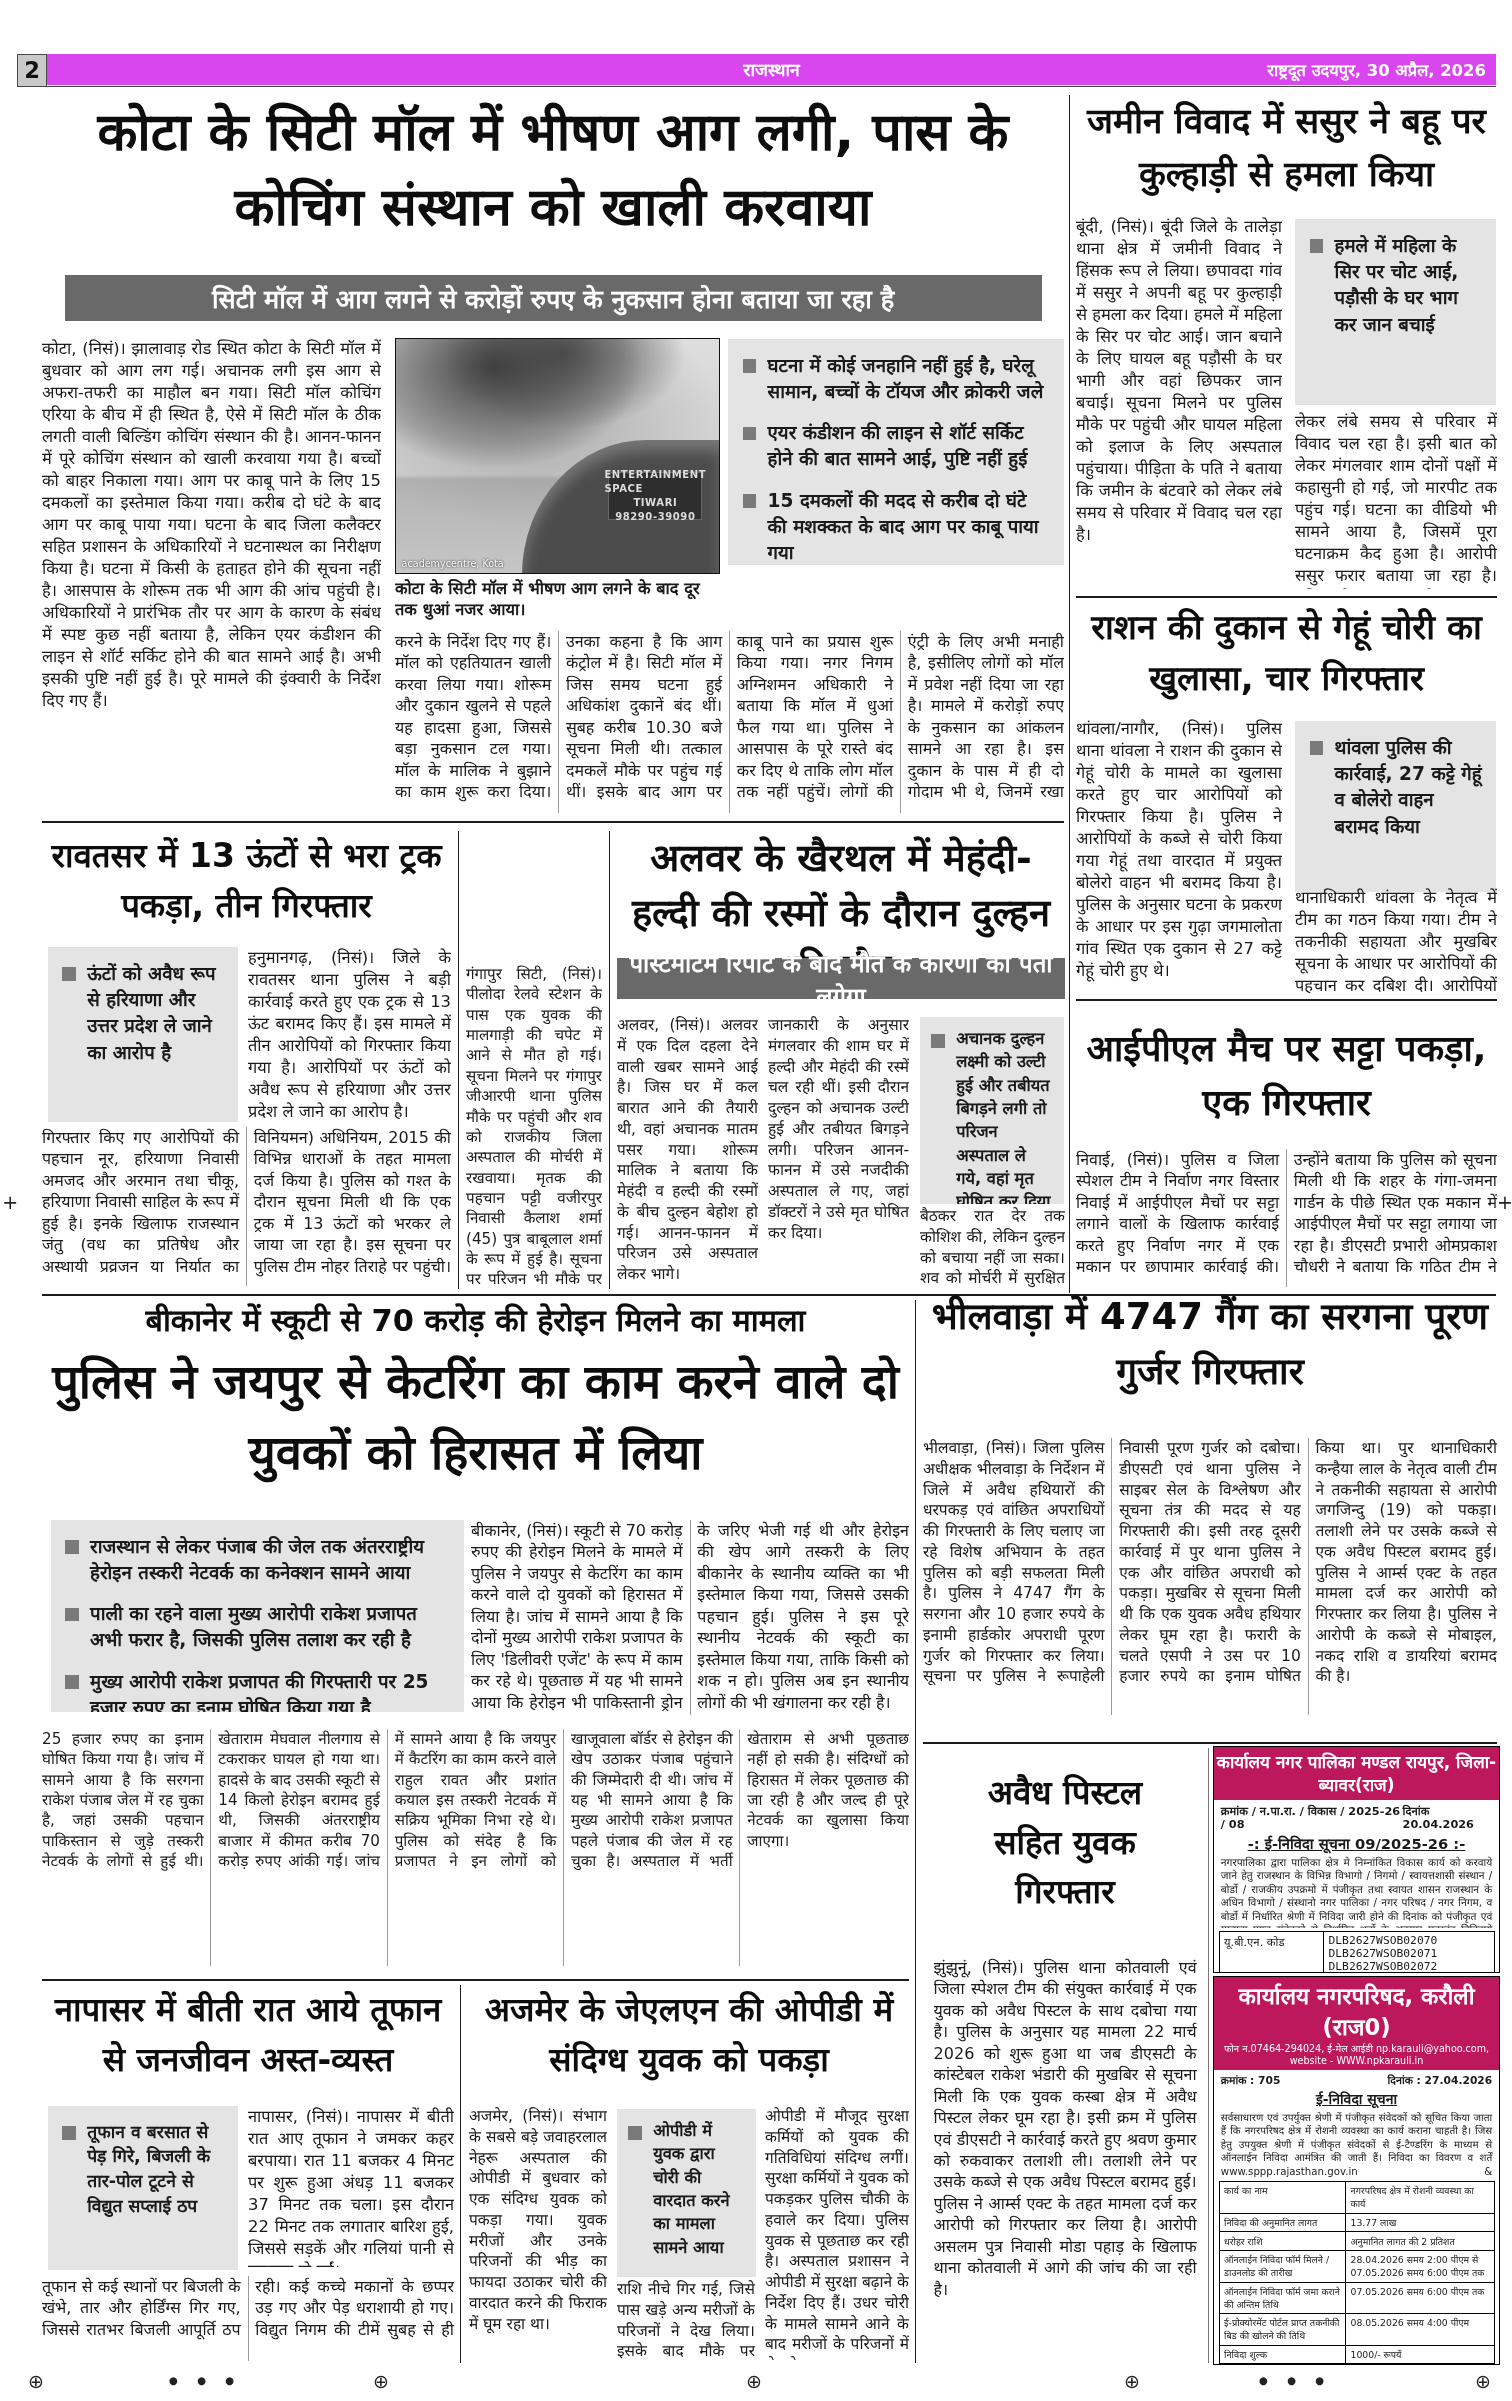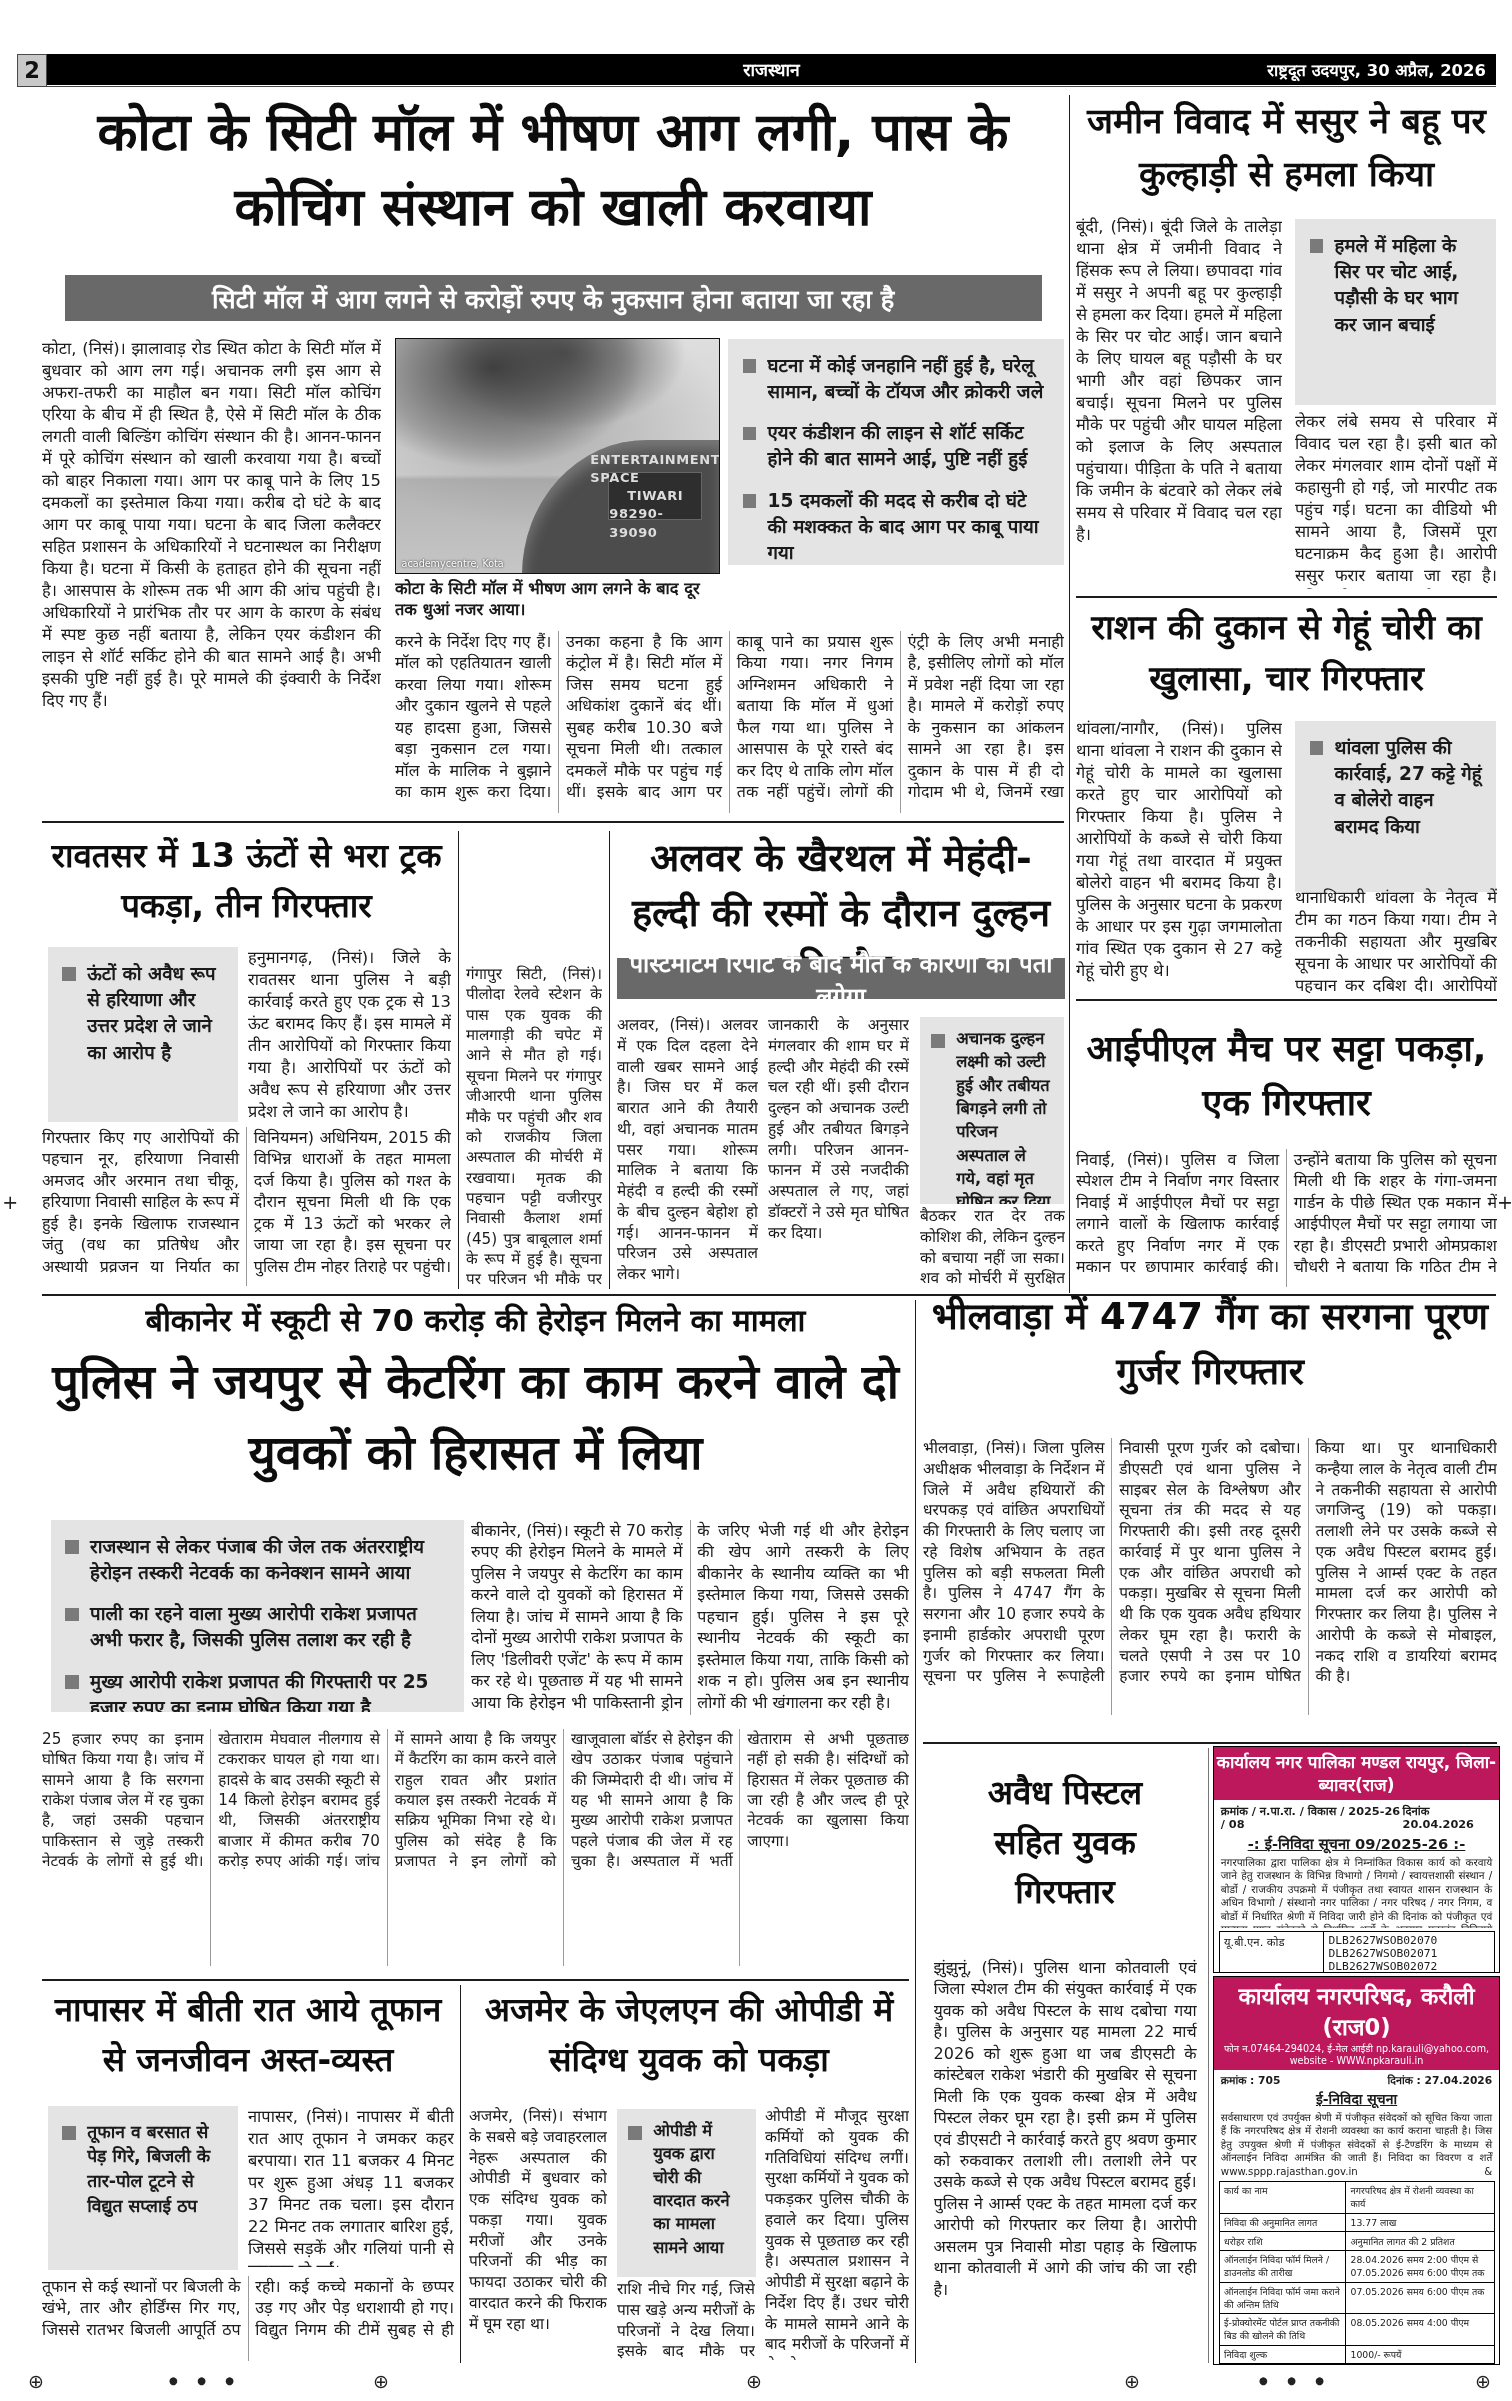--- a/index.html
+++ b/index.html
@@ -1,21 +1,21 @@
 <!DOCTYPE html>
 <html style="font-size:9px"><head>
 <meta charset="utf-8">
 <style>
   html,body{margin:0;padding:0;background:#e9e9e9;}
   #page{position:relative;width:1512px;height:2401px;background:#fff;font-family:"DejaVu Sans",sans-serif;color:#1a1a1a;overflow:hidden;}
   .abs{position:absolute;}
   
   .pgnum{left:17px;top:54px;width:28px;height:30.5px;background:#c9c9c9;border:0.6px solid #4a4a4a;color:#111;
          font-size:22.6px;font-weight:bold;display:flex;align-items:center;justify-content:center;}
-  .topbar{left:47px;top:54px;width:1449px;height:30.5px;background:#000000;color:#fff;}
+  .topbar{left:47px;top:54px;width:1449px;height:30.5px;background:#d946ef;color:#fff;}
   .topbar .section{position:absolute;left:0;right:0;top:0;bottom:0;display:flex;align-items:center;justify-content:center;
                    font-size:17.5px;font-weight:bold;}
   .topbar .edition{position:absolute;right:10.2px;top:0;bottom:0;display:flex;align-items:center;font-size:16.4px;font-weight:bold;}
   .rule-h{background:#1c1c1c;height:1.7px;}
   .rule-h-thin{background:#444;height:0.6px;}
   .rule-v{background:#1c1c1c;width:1.1px;}
   
   .headline{font-weight:bold;text-align:center;color:#0d0d0d;}
   .kicker{font-weight:bold;text-align:center;color:#0d0d0d;}
   .subbar{background:#696969;color:#fff;font-weight:bold;text-align:center;display:flex;align-items:center;justify-content:center;}
@@ -32,21 +32,21 @@
   .photo{border:1.7px solid #111;overflow:hidden;
     background:
       radial-gradient(ellipse 192px 130px at 30% 12%, rgba(55,55,55,.9), rgba(110,110,110,.45) 60%, transparent 78%),
       radial-gradient(ellipse 169px 107px at 52% 6%, rgba(40,40,40,.85), transparent 72%),
       radial-gradient(ellipse 243px 147px at 42% 32%, rgba(135,135,135,.55), transparent 78%),
       linear-gradient(#dedede, #cfcfcf 58%, #b3b3b3 60%, #c6c6c6);}
   .bldg{position:absolute;right:-3.4px;bottom:-2.3px;width:62%;height:58%;background:#4c4c4c;
         border-top-left-radius:100% 160%;box-shadow:inset 0 10.2px 14.7px rgba(255,255,255,.25);}
   .sign{position:absolute;right:10%;top:24%;width:46%;height:34%;background:#2e2e2e;border:1.7px solid #666;
         color:#ddd;display:flex;flex-direction:column;align-items:center;justify-content:center;font-weight:bold;}
-  .sign div{font-size:13px;line-height:1.4;letter-spacing:0.6px;}
+  .sign div{font-size:10px;line-height:1.4;letter-spacing:0.6px;}
   .overlay{position:absolute;left:5.6px;bottom:4.5px;color:#fff;font-size:9.6px;font-weight:normal;text-shadow:0 0 2.3px #000;}
   .caption{font-weight:bold;font-size:16.4px;line-height:1.3;}
   
   .notice{border:1.7px solid #000;background:#fff;overflow:hidden;}
   .notice .nhead{background:#be185d;color:#fff;text-align:center;font-weight:bold;padding:3.4px 2.3px;}
   .notice .refline{display:flex;justify-content:space-between;font-weight:bold;padding:3.4px 6.8px 0;}
   .notice .subject{text-align:center;font-weight:bold;text-decoration:underline;margin:2.3px 0;}
   .notice .nbody{text-align:justify;padding:0 6.8px;overflow:hidden;}
   .ntable{border-collapse:collapse;width:calc(100% - 9px);margin:3.4px 4.5px;}
   .ntable td{border:1.1px solid #000;padding:2.3px 4.5px;vertical-align:top;}

